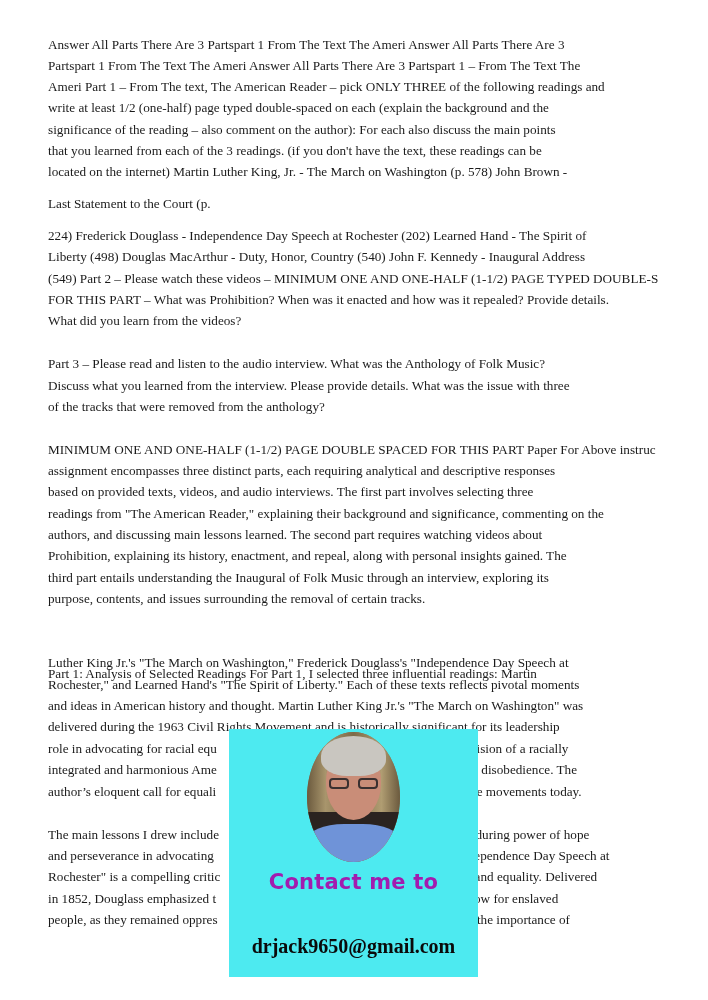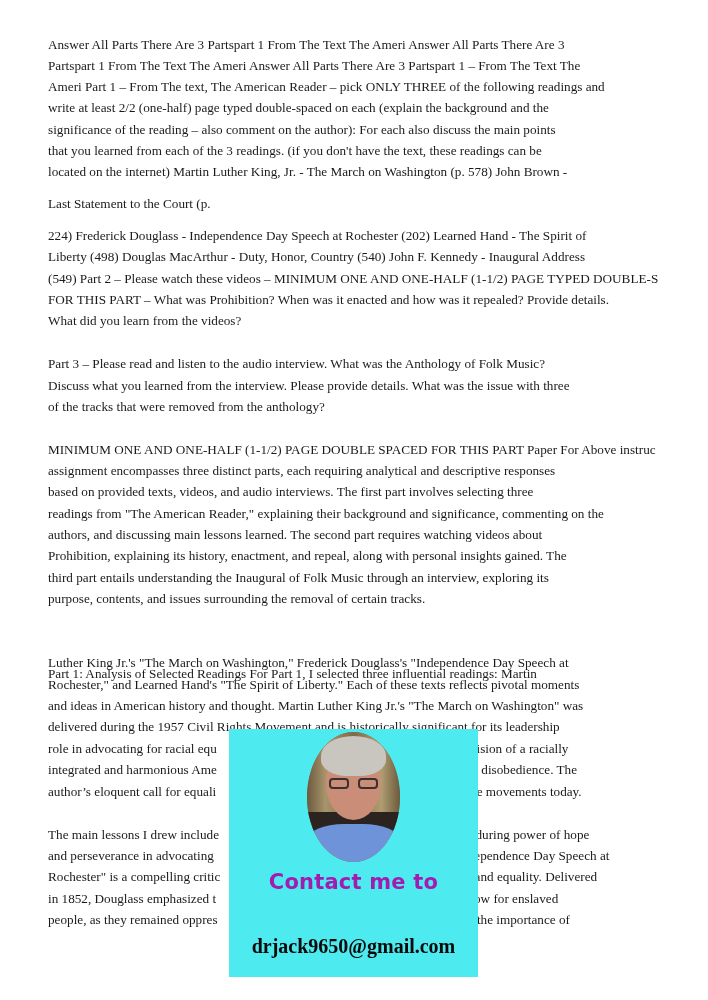--- a/index.html
+++ b/index.html
@@ -105,21 +105,21 @@
   </style>
 </head>
 <body>
 
 <div class="page">
 
   <div>
     <div class="line" style="top:37px">Answer All Parts There Are 3 Partspart 1 From The Text The Ameri Answer All Parts There Are 3</div>
     <div class="line" style="top:58px">Partspart 1 From The Text The Ameri Answer All Parts There Are 3 Partspart 1 – From The Text The</div>
     <div class="line" style="top:79px">Ameri Part 1 – From The text, The American Reader – pick ONLY THREE of the following readings and</div>
-    <div class="line" style="top:100px">write at least 2/2 (one-half) page typed double-spaced on each (explain the background and the</div>
+    <div class="line" style="top:100px">write at least 1/2 (one-half) page typed double-spaced on each (explain the background and the</div>
     <div class="line" style="top:122px">significance of the reading – also comment on the author): For each also discuss the main points</div>
     <div class="line" style="top:143px">that you learned from each of the 3 readings. (if you don't have the text, these readings can be</div>
     <div class="line" style="top:164px">located on the internet) Martin Luther King, Jr. - The March on Washington (p. 578) John Brown -</div>
     <div class="line" style="top:196px">Last Statement to the Court (p.</div>
   </div>
 
   <div>
     <div class="line" style="top:228px">224) Frederick Douglass - Independence Day Speech at Rochester (202) Learned Hand - The Spirit of</div>
     <div class="line" style="top:249px">Liberty (498) Douglas MacArthur - Duty, Honor, Country (540) John F. Kennedy - Inaugural Address</div>
     <div class="line" style="top:271px">(549) Part 2 – Please watch these videos – MINIMUM ONE AND ONE-HALF (1-1/2) PAGE TYPED DOUBLE-S</div>
@@ -142,21 +142,21 @@
     <div class="line" style="top:548px">Prohibition, explaining its history, enactment, and repeal, along with personal insights gained. The</div>
     <div class="line" style="top:570px">third part entails understanding the Inaugural of Folk Music through an interview, exploring its</div>
     <div class="line" style="top:591px">purpose, contents, and issues surrounding the removal of certain tracks.</div>
   </div>
 
   <div>
     <div class="line" style="top:666px">Part 1: Analysis of Selected Readings For Part 1, I selected three influential readings: Martin</div>
     <div class="line" style="top:655px">Luther King Jr.'s "The March on Washington," Frederick Douglass's "Independence Day Speech at</div>
     <div class="line" style="top:677px">Rochester," and Learned Hand's "The Spirit of Liberty." Each of these texts reflects pivotal moments</div>
     <div class="line" style="top:698px">and ideas in American history and thought. Martin Luther King Jr.'s "The March on Washington" was</div>
-    <div class="line" style="top:719px">delivered during the 1957 Civil Rights Movement and is historically significant for its leadership</div>
+    <div class="line" style="top:719px">delivered during the 1963 Civil Rights Movement and is historically significant for its leadership</div>
     <div class="line" style="top:741px; white-space:pre">role in advocating for racial equ                                                                          a vision of a racially</div>
     <div class="line" style="top:762px; white-space:pre">integrated and harmonious Ame                                                                           vil disobedience. The</div>
     <div class="line" style="top:784px; white-space:pre">author’s eloquent call for equali                                                                           tice movements today.</div>
   </div>
 
   <div>
     <div class="line" style="top:827px; white-space:pre">The main lessons I drew include                                                                          enduring power of hope</div>
     <div class="line" style="top:848px; white-space:pre">and perseverance in advocating                                                                           ndependence Day Speech at</div>
     <div class="line" style="top:869px; white-space:pre">Rochester" is a compelling critic                                                                       om and equality. Delivered</div>
     <div class="line" style="top:891px; white-space:pre">in 1852, Douglass emphasized t                                                                          ollow for enslaved</div>

